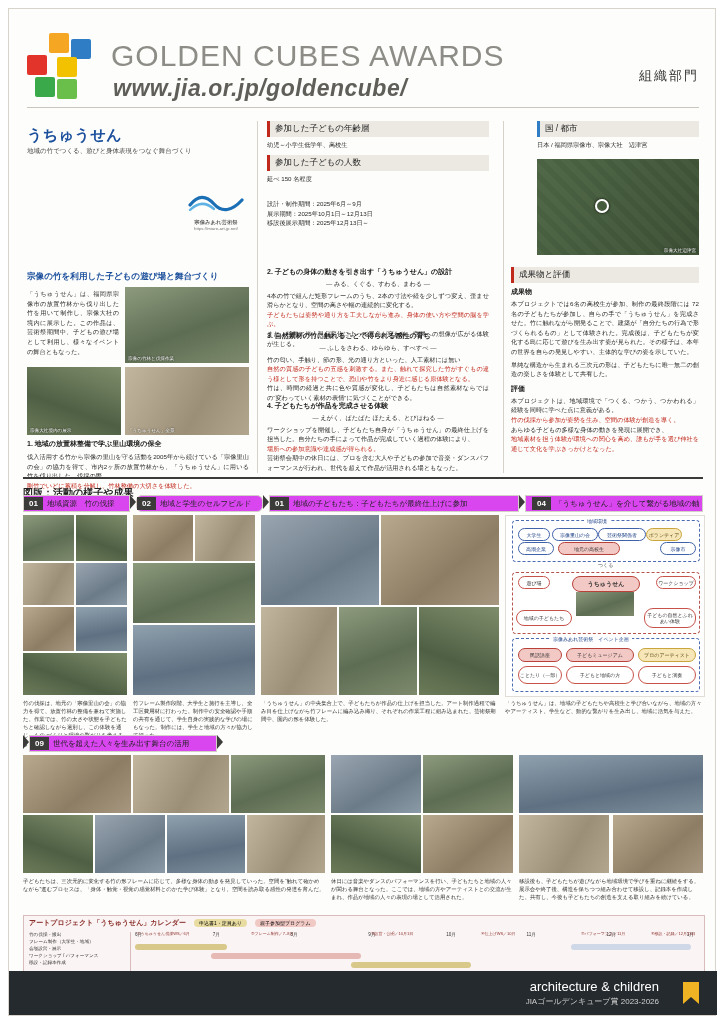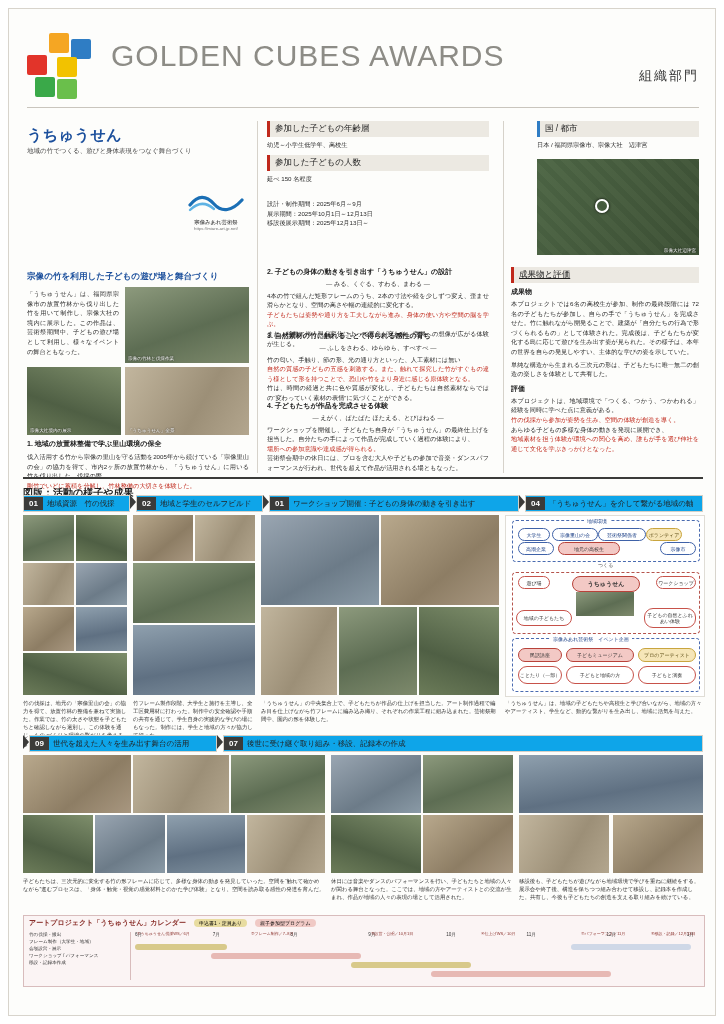--- a/index.html
+++ b/index.html
@@ -50,21 +50,21 @@
   .ph.map{background:
      linear-gradient(120deg,rgba(60,90,60,.55),rgba(30,50,30,.55)),
      repeating-linear-gradient(45deg,#6b7c58 0 6px,#5e6f4d 6px 12px);}
   .cap{font-size:4.6px;color:#fff;position:absolute;left:3px;bottom:2px;text-shadow:0 0 2px #000;}
   
   .figband{position:absolute;left:14px;width:680px;}
   .numtag{
     display:inline-block;background:#3b3b39;color:#fff;font-size:8px;font-weight:bold;
     padding:2px 5px;margin-right:4px;
   }
-  .bandhdr{background:#0ea5e9;border:1px solid #d4d0c7;height:15px;display:flex;align-items:center;}
+  .bandhdr{background:#d946ef;border:1px solid #d4d0c7;height:15px;display:flex;align-items:center;}
   .bandhdr span.t{font-size:7.5px;color:#222;}
   .arrowsep{width:0;height:0;border-left:6px solid #3b3b39;border-top:7px solid transparent;border-bottom:7px solid transparent;}
   
   .pill{border:1px solid #c7524a;border-radius:9px;background:#fff;font-size:5px;color:#333;
         display:flex;align-items:center;justify-content:center;text-align:center;position:absolute;}
   .pill.blue{border-color:#3f62a8;color:#1b3f86;}
   .pill.solidred{background:#f3c9c5;border-color:#b8423a;}
   .pill.yellow{background:#f6e6b8;border-color:#c9a53e;color:#5a4a12;}
   .dashbox{position:absolute;border:1px dashed #b5544c;border-radius:4px;}
   .dashbox.blue{border-color:#4a6bb0;}
@@ -88,20 +88,21 @@
     <div class="header">
       <div class="logo-cubes">
         <i style="left:0;top:22px;background:#e2342a"></i>
         <i style="left:22px;top:0;background:#f5a623"></i>
         <i style="left:44px;top:6px;background:#2f7dc4"></i>
         <i style="left:8px;top:44px;background:#3aa949"></i>
         <i style="left:30px;top:24px;background:#f2c200"></i>
         <i style="left:30px;top:46px;background:#6abf4b"></i>
       </div>
       <div class="title-main">GOLDEN CUBES AWARDS</div>
+      <div class="title-url">www.jia.or.jp/goldencube/</div>
       <div class="dept">組織部門</div>
       <div class="hdr-rule"></div>
     </div>
 
     <div class="blk" style="left:18px;top:112px;width:222px;">
       <div class="projname" style="margin-top:5px;">うちゅうせん</div>
       <div class="projsub" style="margin-top:2px;">地域の竹でつくる、遊びと身体表現をつなぐ舞台づくり</div>
     </div>
 
 
@@ -183,52 +184,52 @@
       <span class="lbl" style="border-left-color:#2f7dc4;">国 / 都市</span>
       <div class="body-t" style="margin-top:3px;">日本 / 福岡県宗像市、宗像大社　辺津宮</div>
     </div>
 
     <div class="ph map" style="left:528px;top:150px;width:162px;height:96px;">
       <div style="position:absolute;left:58px;top:40px;width:10px;height:10px;border:2px solid #fff;border-radius:50%;box-shadow:0 0 3px #000;"></div>
       <div class="cap" style="right:3px;left:auto;">宗像大社辺津宮</div>
     </div>
 
     <div class="blk" style="left:502px;top:258px;width:188px;">
-      <span class="lbl" style="border-left-color:#c0291c;text-decoration:underline;">成果物と評価</span>
+      <span class="lbl" style="border-left-color:#c0291c;">成果物と評価</span>
       <div style="font-size:7px;font-weight:bold;margin-top:4px;color:#222;">成果物</div>
       <div class="body-t" style="margin-top:2px;">本プロジェクトでは6名の高校生が参加、制作の最終段階には 72 名の子どもたちが参加し、自らの手で「うちゅうせん」を完成させた。竹に触れながら開発ることで、建築が「自分たちの行為で形づくられるもの」として体験された。完成後は、子どもたちが変化する島に応じて遊びを生み出す姿が見られた。その様子は、本年の世界を自らの発見しやすい、主体的な学びの姿を示していた。</div>
       <div class="body-t" style="margin-top:3px;">単純な構造から生まれる三次元の形は、子どもたちに唯一無二の創造の楽しさを体験として共有した。</div>
       <div style="font-size:7px;font-weight:bold;margin-top:5px;color:#222;">評価</div>
       <div class="body-t" style="margin-top:2px;">本プロジェクトは、地域環境で「つくる、つかう、つかわれる」経験を同時に学べた点に意義がある。</div>
       <div class="body-t red">竹の伐採から参加が姿勢を生み、空間の体験が創造を導く。</div>
       <div class="body-t">あらゆる子どもの多様な身体の動きを発現に展開でき、</div>
       <div class="body-t red">地域素材を担う体験が環境への関心を高め、誰もが手を選び伸社を通じて文化を学ぶきっかけとなった。</div>
     </div>
 
     <div style="position:absolute;left:14px;top:468px;width:680px;border-top:2px solid #3b3b39;padding-top:3px;">
       <span style="font-size:10px;font-weight:bold;color:#222;">図版：活動の様子や成果</span>
     </div>
 
     <div class="figband" style="top:486px;height:16px;display:flex;align-items:stretch;">
       <div class="bandhdr" style="width:105px;">
         <span class="numtag">01</span>
         <span class="t">地域資源　竹の伐採</span>
       </div>
       <div class="arrowsep"></div>
-      <div class="bandhdr" style="width:125px;">
+      <div class="bandhdr" style="width:125px;border-radius:6px;">
         <span class="numtag">02</span>
         <span class="t">地域と学生のセルフビルド</span>
       </div>
       <div class="arrowsep"></div>
       <div class="bandhdr" style="width:248px;">
         <span class="numtag">01</span>
-        <span class="t">ワークショップ開催：子どもの身体の動きを引き出す</span>
-      </div>
-      <div class="arrowsep"></div>
-      <div class="bandhdr" style="flex:1;">
+        <span class="t">地域の子どもたち：子どもたちが最終仕上げに参加</span>
+      </div>
+      <div class="arrowsep"></div>
+      <div class="bandhdr" style="flex:1;padding-left:6px;">
         <span class="numtag">04</span>
         <span class="t">「うちゅうせん」を介して繋がる地域の軸</span>
       </div>
     </div>
 
     <div class="ph g1" style="left:14px;top:506px;width:51px;height:46px;"></div>
     <div class="ph g4" style="left:67px;top:506px;width:51px;height:46px;"></div>
     <div class="ph g5" style="left:14px;top:554px;width:51px;height:42px;"></div>
     <div class="ph g2" style="left:67px;top:554px;width:51px;height:42px;"></div>
     <div class="ph g3" style="left:14px;top:598px;width:51px;height:44px;"></div>
@@ -282,24 +283,20 @@
     <div class="tiny" style="position:absolute;left:252px;top:690px;width:238px;">「うちゅうせん」の中央集合上で、子どもたちが作品の仕上げを担当した。アート制作過程で編み目を仕上げながら竹フレームに編み込み織り、それぞれの作業工程に組み込まれた。芸術祭期間中、園内の形を体験した。</div>
     <div class="tiny" style="position:absolute;left:496px;top:690px;width:198px;">「うちゅうせん」は、地域の子どもたちや高校生と学び合いながら、地域の方々やアーティスト、学生など、動的な繋がりを生み出し、地域に活気を与えた。</div>
 
     <div class="figband" style="top:726px;height:16px;display:flex;align-items:stretch;">
       <div class="arrowsep"></div>
       <div class="bandhdr" style="width:186px;">
         <span class="numtag">09</span>
         <span class="t">世代を超えた人々を生み出す舞台の活用</span>
       </div>
       <div class="arrowsep"></div>
-      <div class="bandhdr" style="flex:1;">
-        <span class="numtag">07</span>
-        <span class="t">後世に受け継ぐ取り組み・移設、記録本の作成</span>
-      </div>
     </div>
 
     <div class="ph g3" style="left:14px;top:746px;width:108px;height:58px;"></div>
     <div class="ph g5" style="left:124px;top:746px;width:96px;height:58px;"></div>
     <div class="ph g1" style="left:222px;top:746px;width:94px;height:58px;"></div>
     <div class="ph g4" style="left:14px;top:806px;width:70px;height:58px;"></div>
     <div class="ph g2" style="left:86px;top:806px;width:70px;height:58px;"></div>
     <div class="ph g6" style="left:158px;top:806px;width:78px;height:58px;"></div>
     <div class="ph g5" style="left:238px;top:806px;width:78px;height:58px;"></div>
 
@@ -347,15 +344,22 @@
         <div style="position:absolute;left:440px;top:12px;width:120px;height:6px;background:#cfd8e7;border-radius:3px;"></div>
         <div class="tiny" style="position:absolute;left:6px;top:-1px;font-size:4px;color:#8a2f2a;">①うちゅうせん伐採WS／6月</div>
         <div class="tiny" style="position:absolute;left:120px;top:-1px;font-size:4px;color:#8a2f2a;">②フレーム制作／7–8月</div>
         <div class="tiny" style="position:absolute;left:240px;top:-1px;font-size:4px;color:#8a2f2a;">③設営・公開／10月1日</div>
         <div class="tiny" style="position:absolute;left:350px;top:-1px;font-size:4px;color:#8a2f2a;">④仕上げWS／10月</div>
         <div class="tiny" style="position:absolute;left:450px;top:-1px;font-size:4px;color:#8a2f2a;">⑤パフォーマンス／11月</div>
         <div class="tiny" style="position:absolute;left:520px;top:-1px;font-size:4px;color:#8a2f2a;">⑥移設・記録／12月13日</div>
       </div>
     </div>
 
+    <div class="footer">
+      <div class="f-a">architecture &amp; children</div>
+      <div class="f-b">JIAゴールデンキューブ賞 2023-2026</div>
+      <svg class="f-mark" viewBox="0 0 20 24">
+        <path d="M2 1 H18 V23 L10 16 L2 23 Z" fill="#f0b323"></path>
+      </svg>
+    </div>
 
   </div>
 </div>
 
 </body></html>

